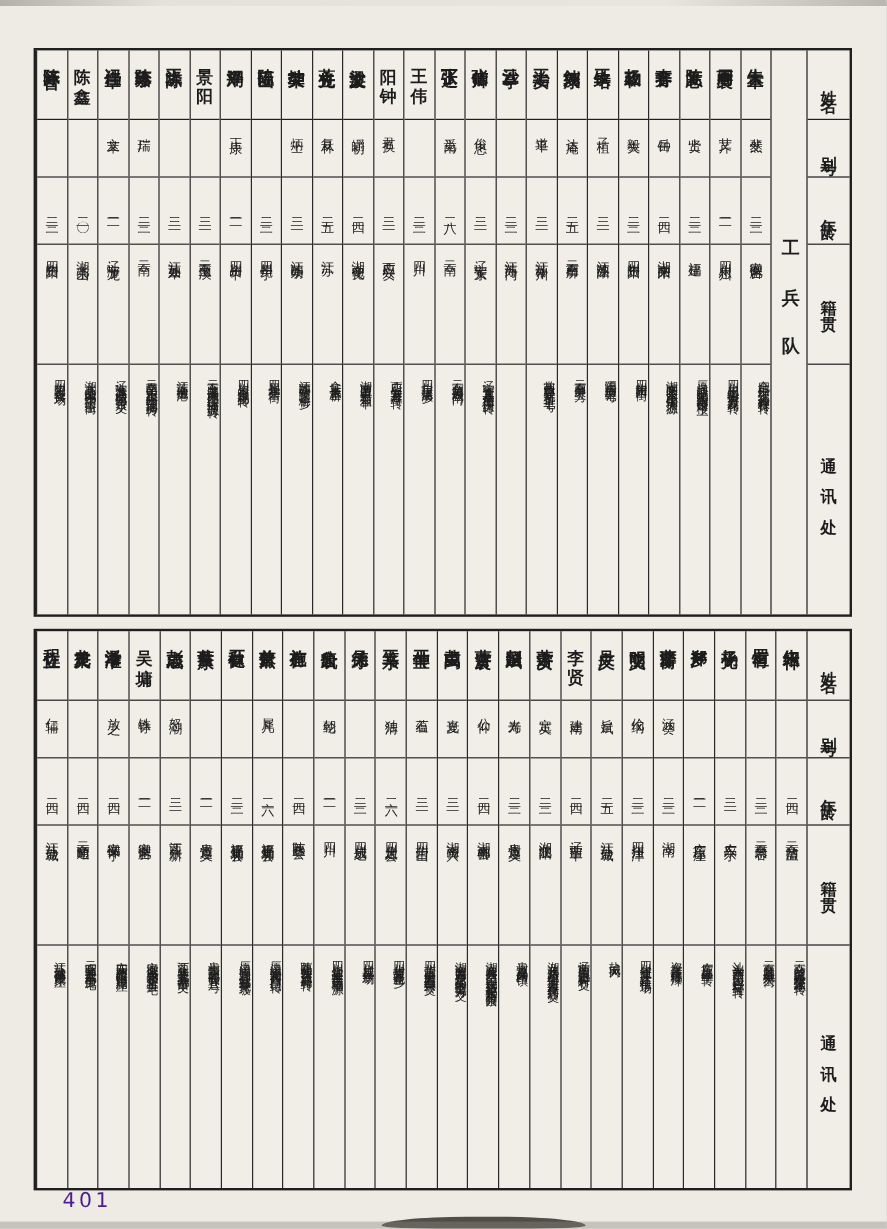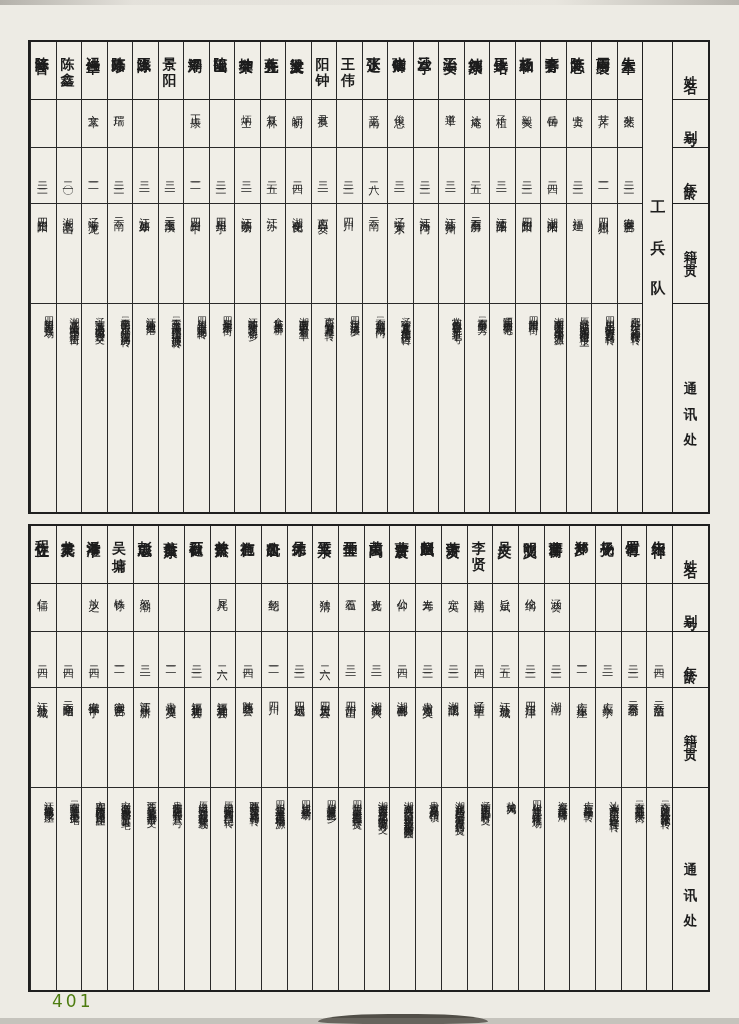--- a/index.html
+++ b/index.html
@@ -38,21 +38,21 @@
   .cell{writing-mode:vertical-rl;text-orientation:upright;box-sizing:border-box;overflow:hidden;}
   .c-name{height:58px;font-size:14px;font-weight:700;border-bottom:1.5px solid #1f1f1f;
           padding:4px 5px 0 0;letter-spacing:1px;}
   .c-alias{height:48px;font-size:11px;border-bottom:1px solid #2a2a2a;padding:6px 6px 0 0;letter-spacing:2px;}
   .c-age{height:56px;font-size:11px;border-bottom:1px solid #2a2a2a;text-align:center;
          padding-right:6px;letter-spacing:3px;}
   .c-origin{height:100px;font-size:11px;border-bottom:1px solid #2a2a2a;padding:5px 6px 0 0;letter-spacing:1.5px;}
   .c-addr{flex:1;font-size:10px;line-height:11px;padding:5px 1px 0 1px;letter-spacing:1.5px;}
 
   .pagenum{position:absolute;left:52px;top:991px;font-size:17px;letter-spacing:3px;
-           font-family:"DejaVu Sans","Liberation Sans",sans-serif;color:#4d7c0f;}
+           font-family:"DejaVu Sans","Liberation Sans",sans-serif;color:#4c1d95;}
 </style>
 </head>
 <body>
 
 <div class="page">
 
   <div class="smudge-top"></div>
 
   <div class="rtable" id="table-top">
     <div class="hcol">

